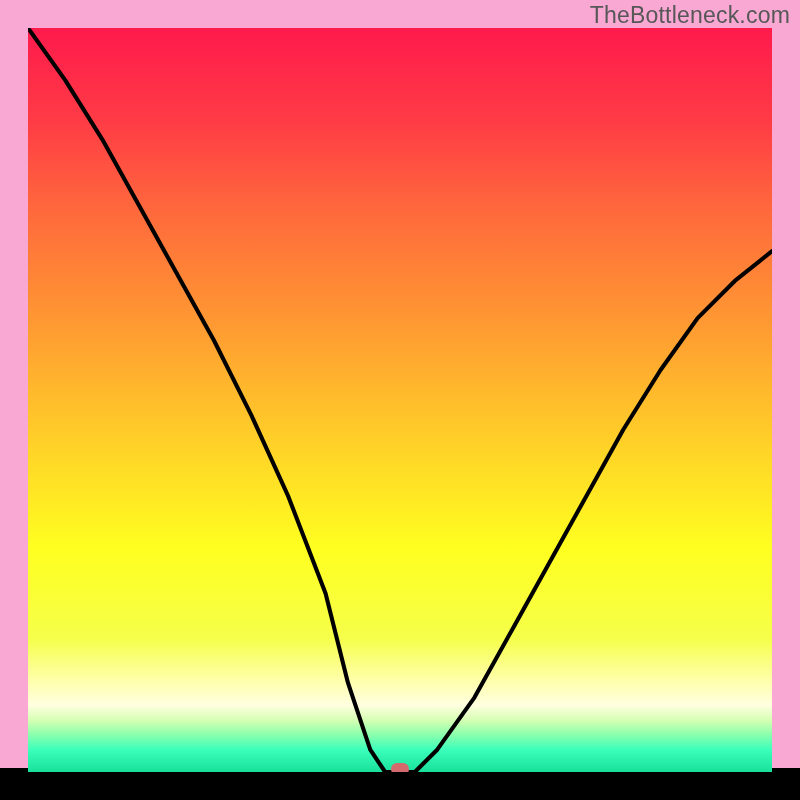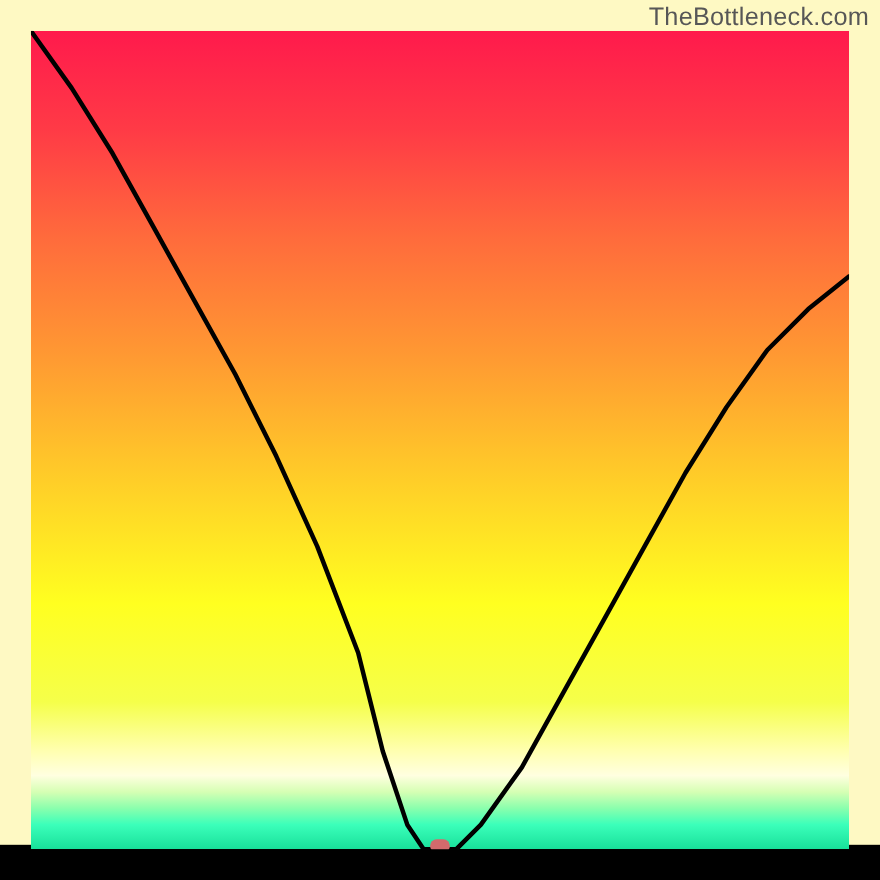--- a/index.html
+++ b/index.html
@@ -8,21 +8,21 @@
     width: 800px;
     height: 800px;
     overflow: hidden;
     background: #000;
     font-family: Arial, Helvetica, sans-serif;
   }
   .frame {
     position: relative;
     width: 800px;
     height: 768px;
-    background: #fef9c3;
+    background: #f9a8d4;
   }
   .watermark {
     position: absolute;
     top: 2px;
     right: 10px;
     color: #575757;
     font-size: 23px;
     font-weight: 500;
     letter-spacing: 0.2px;
     z-index: 10;

